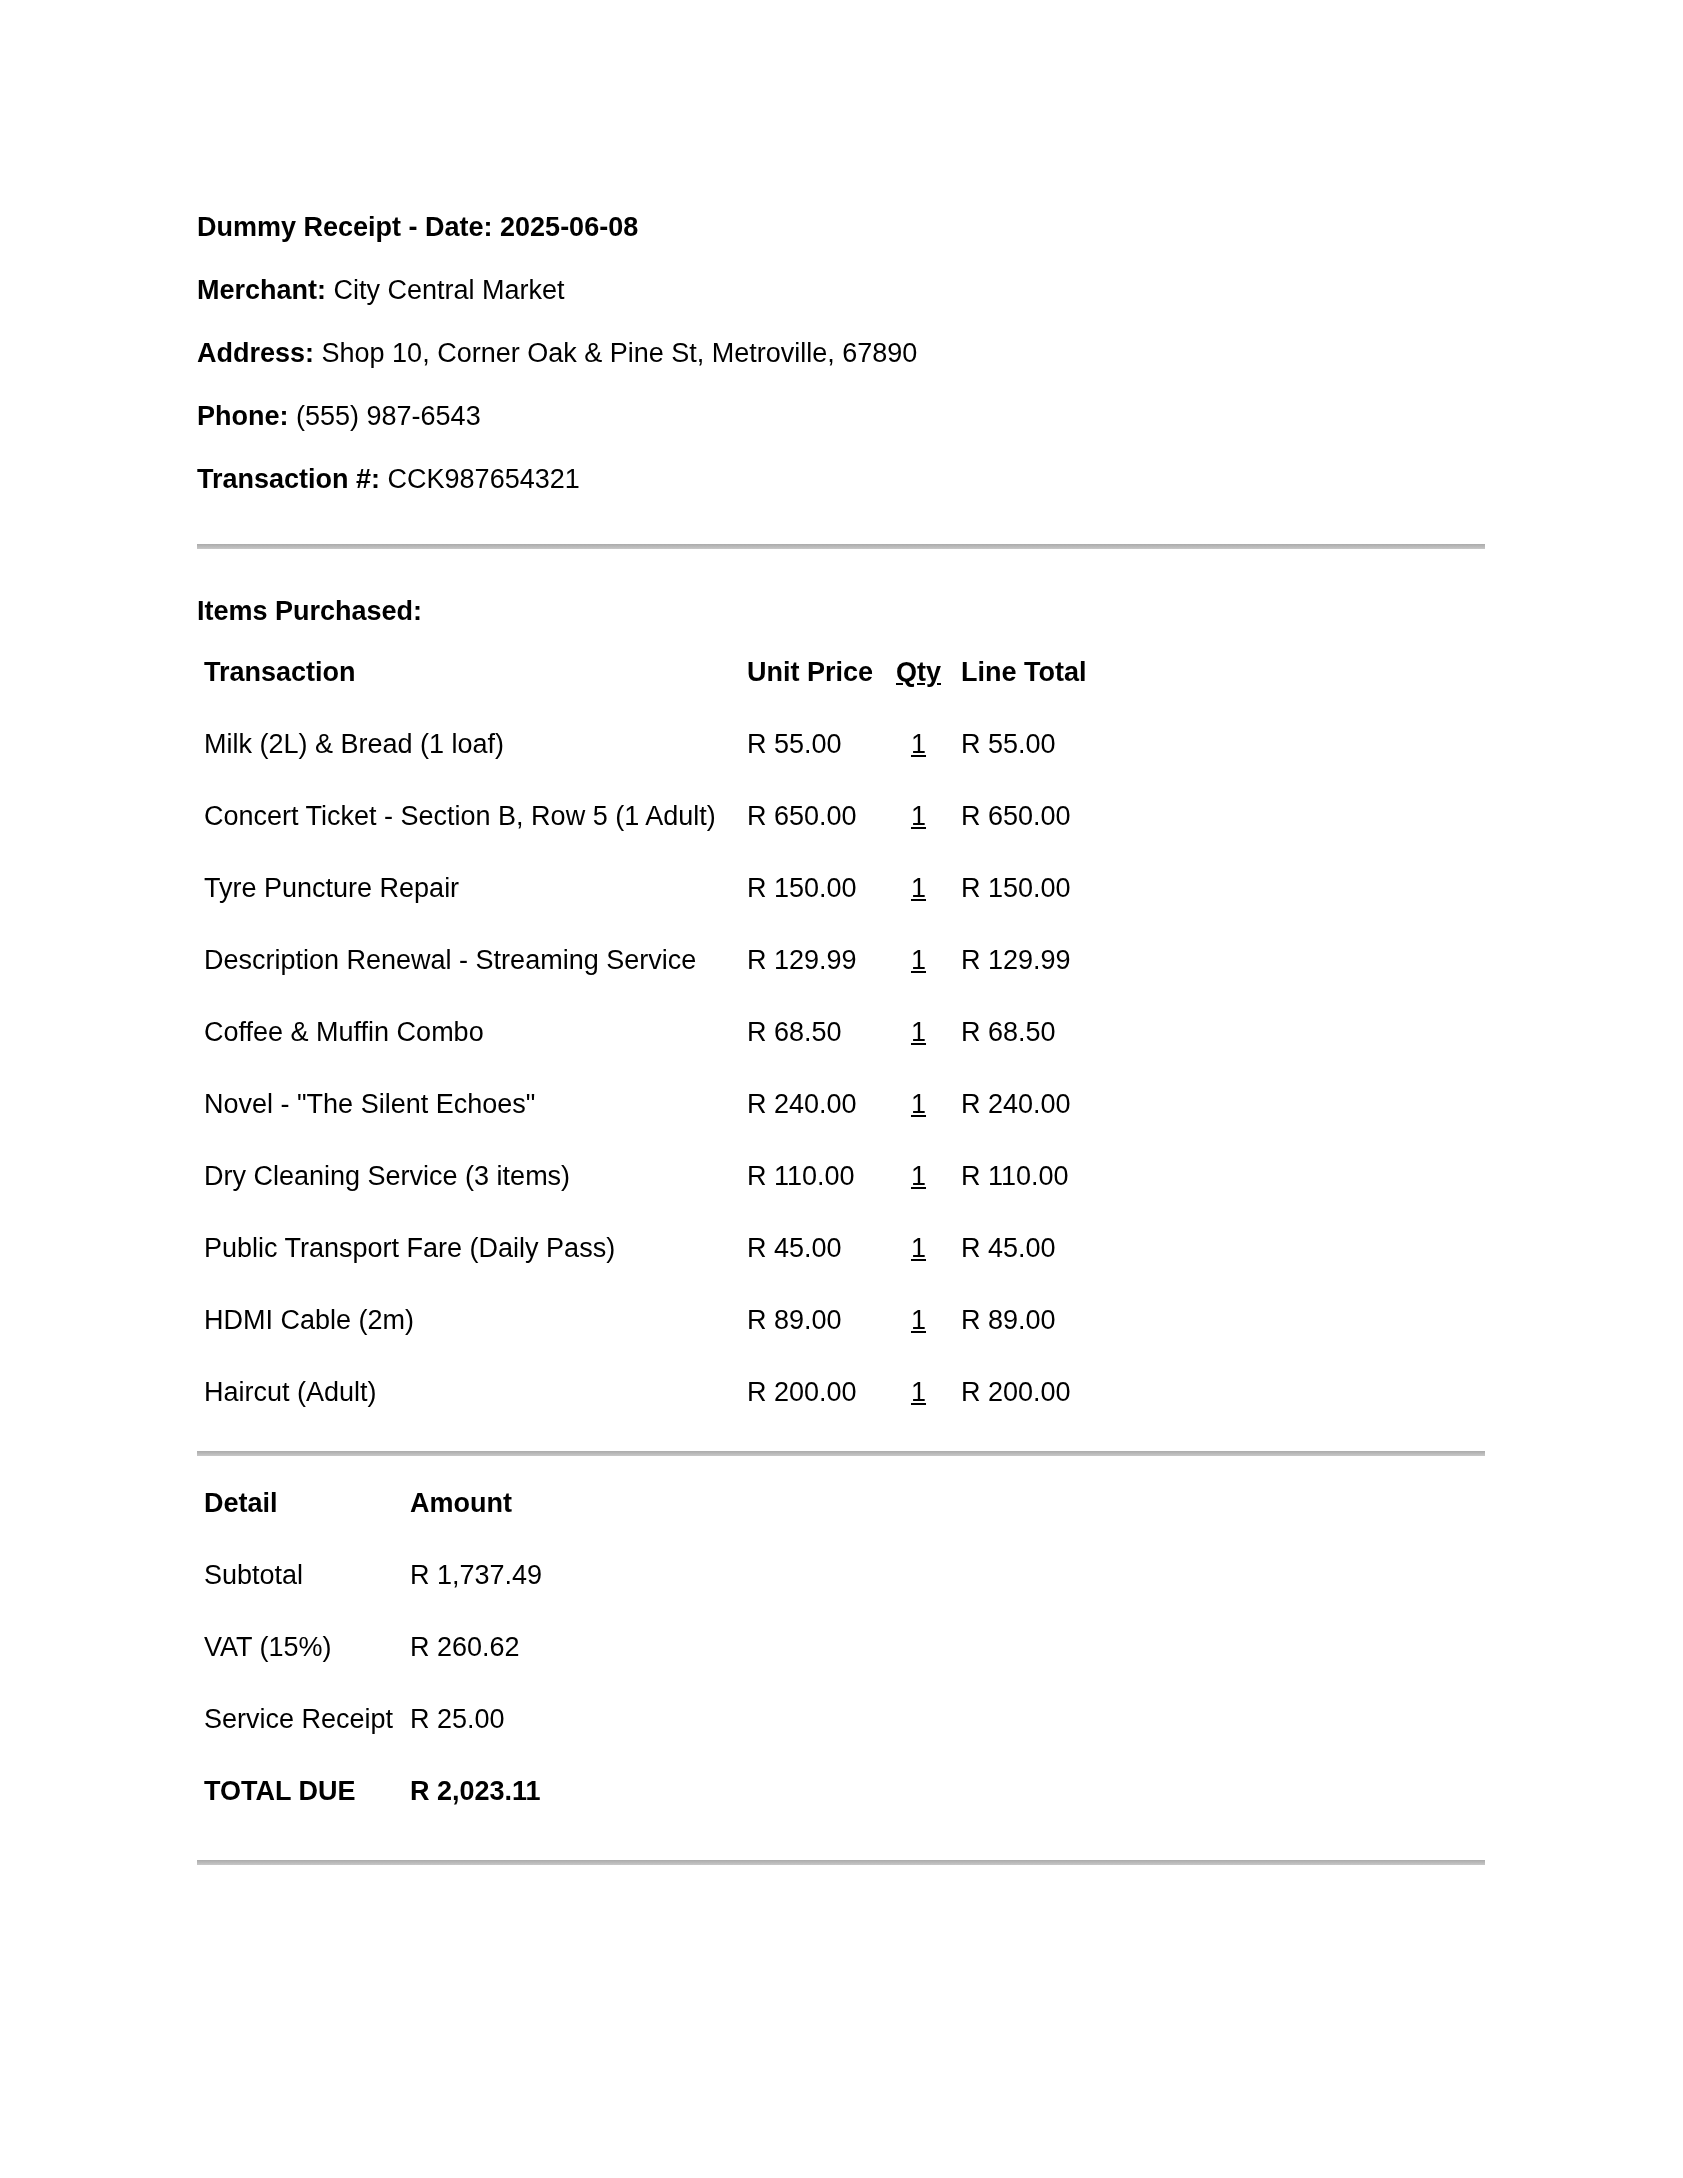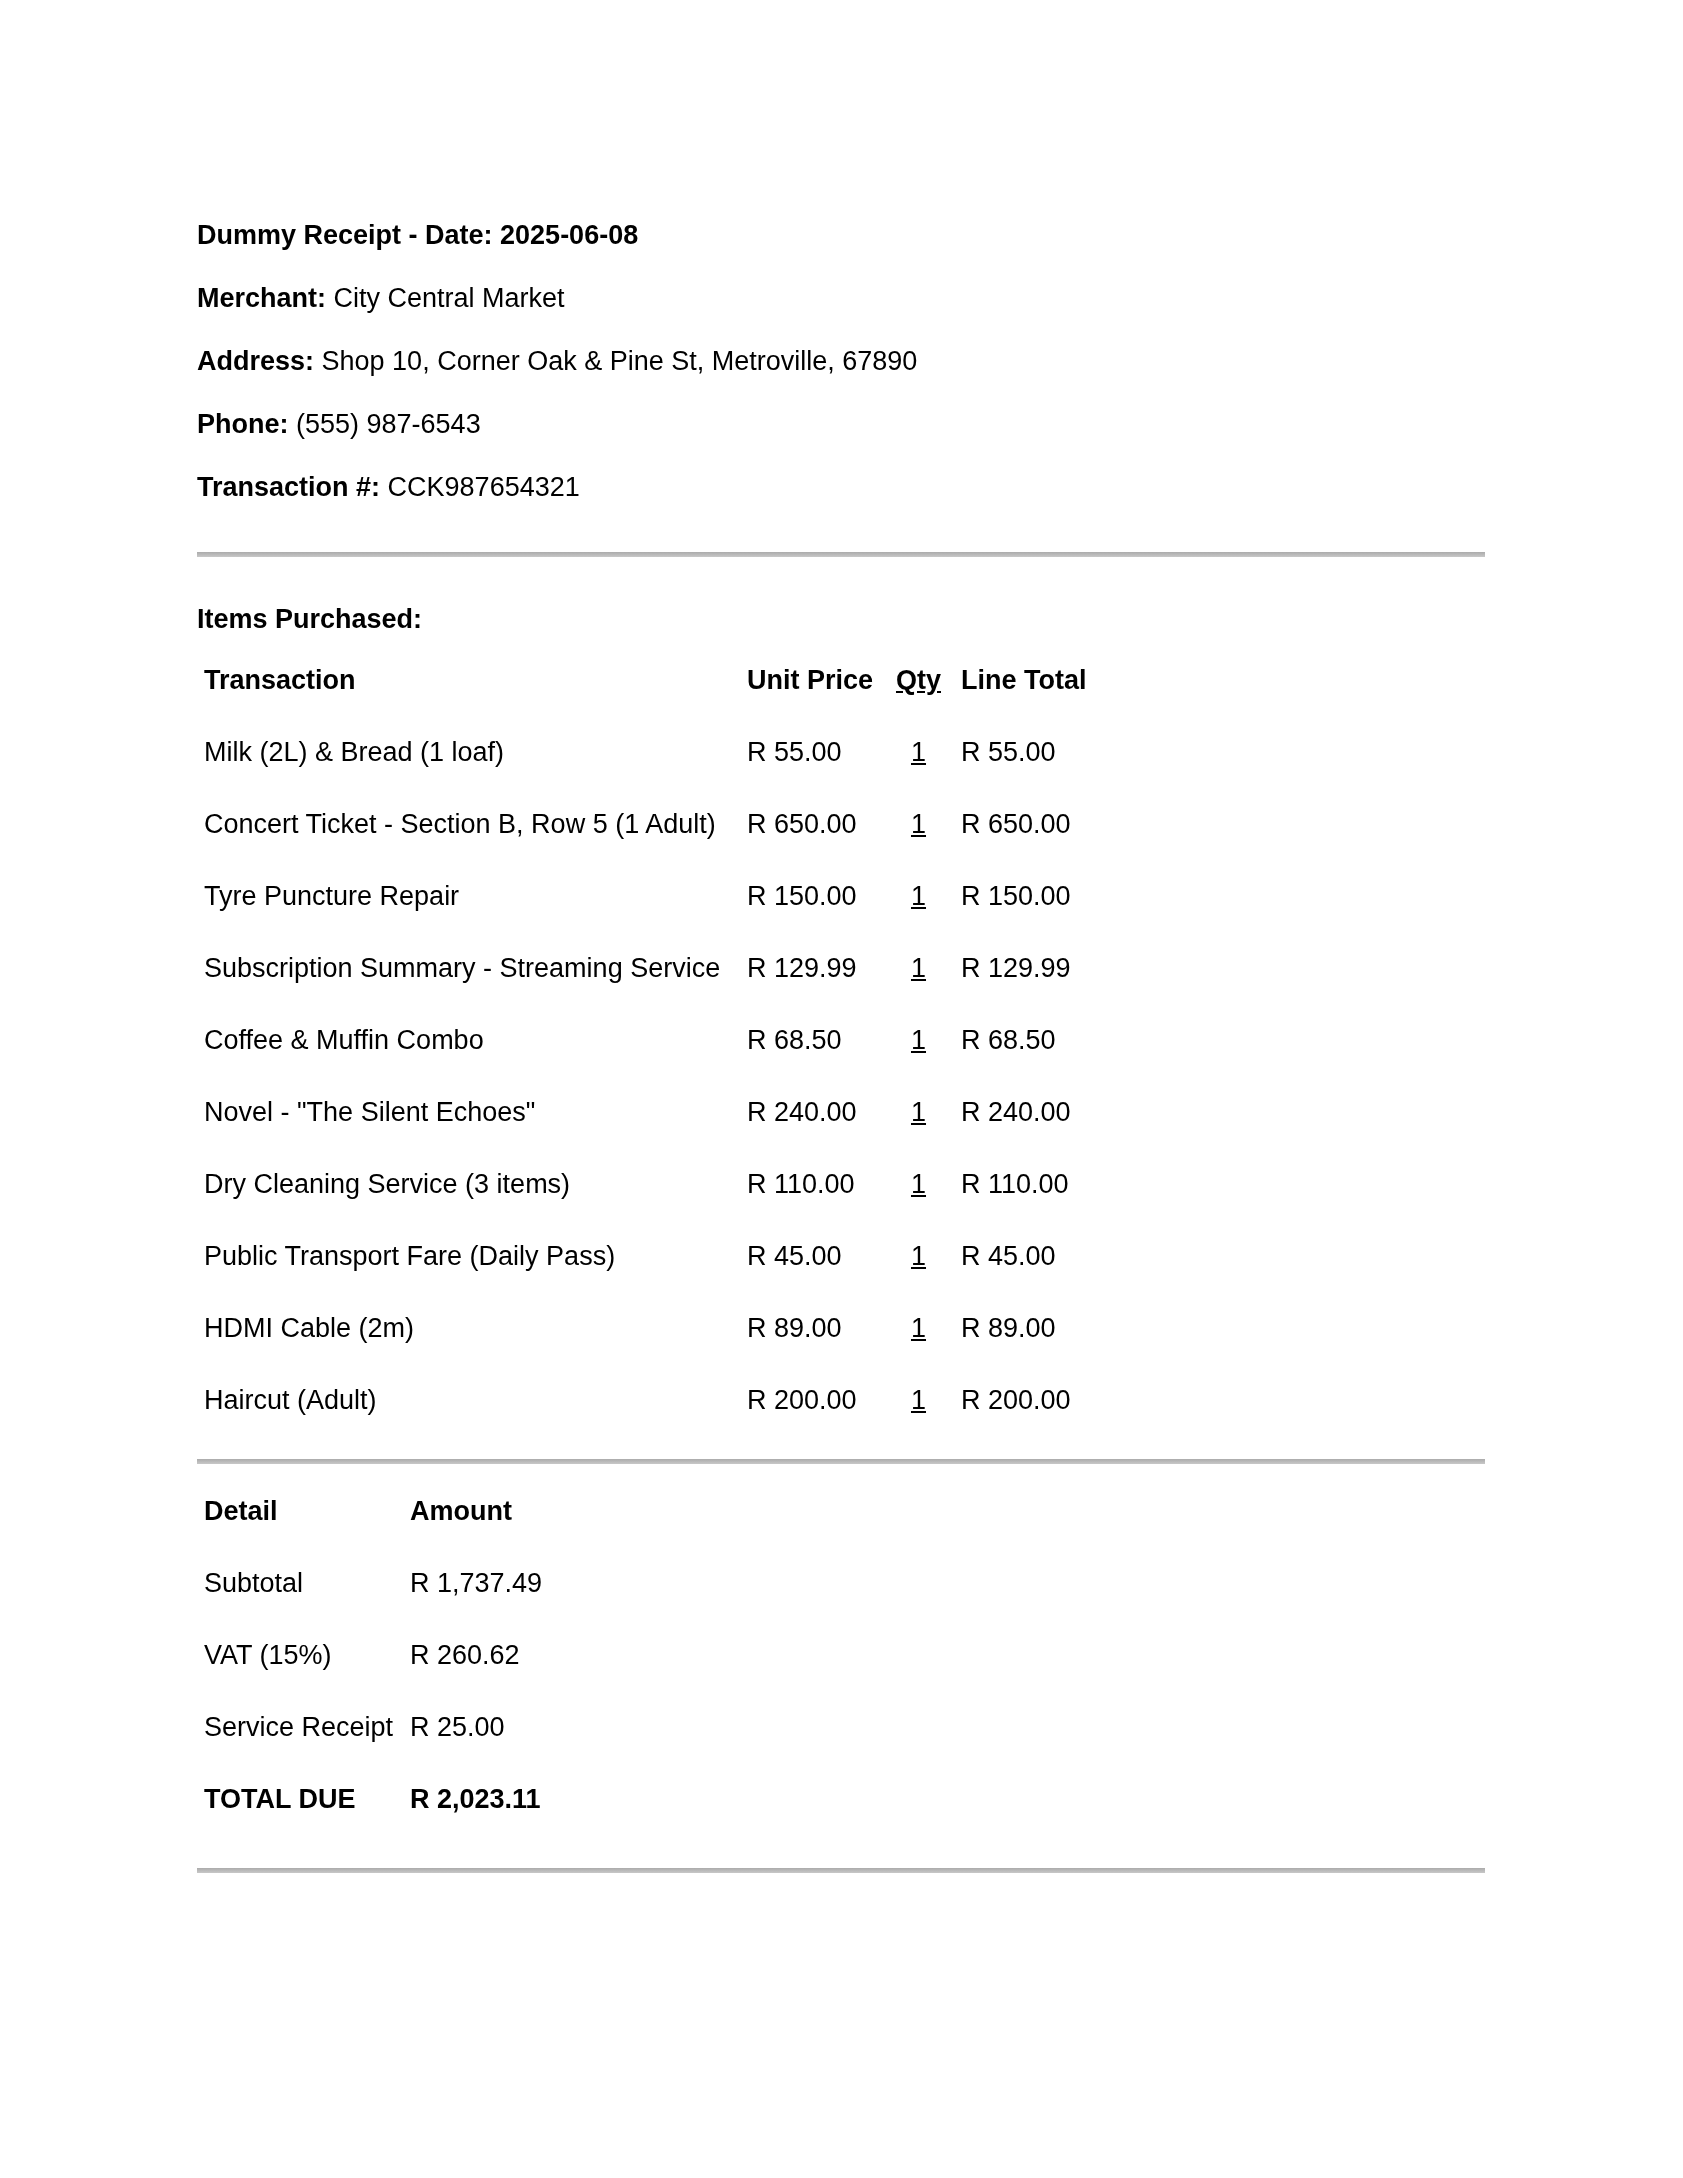--- a/index.html
+++ b/index.html
@@ -13,21 +13,21 @@
     position: relative;
     overflow: hidden;
     font-family: "Liberation Sans", sans-serif;
     font-size: 27px;
     color: #000000;
     -webkit-font-smoothing: antialiased;
   }
   .content {
     position: absolute;
     left: 197px;
-    top: 16px;
+    top: 8px;
     width: 1288px;
     padding-top: 204px;
     box-sizing: border-box;
   }
   .line {
     margin: 0 0 32px 0;
     line-height: 31px;
   }
   .bold, strong {
     font-weight: 700;
@@ -123,21 +123,21 @@
         <td class="col-qty">1</td>
         <td class="col-total">R 650.00</td>
       </tr>
       <tr>
         <td class="col-desc">Tyre Puncture Repair</td>
         <td class="col-unit">R 150.00</td>
         <td class="col-qty">1</td>
         <td class="col-total">R 150.00</td>
       </tr>
       <tr>
-        <td class="col-desc">Subscription Summary - Streaming Service</td>
+        <td class="col-desc">Description Renewal - Streaming Service</td>
         <td class="col-unit">R 129.99</td>
         <td class="col-qty">1</td>
         <td class="col-total">R 129.99</td>
       </tr>
       <tr>
         <td class="col-desc">Coffee &amp; Muffin Combo</td>
         <td class="col-unit">R 68.50</td>
         <td class="col-qty">1</td>
         <td class="col-total">R 68.50</td>
       </tr>

